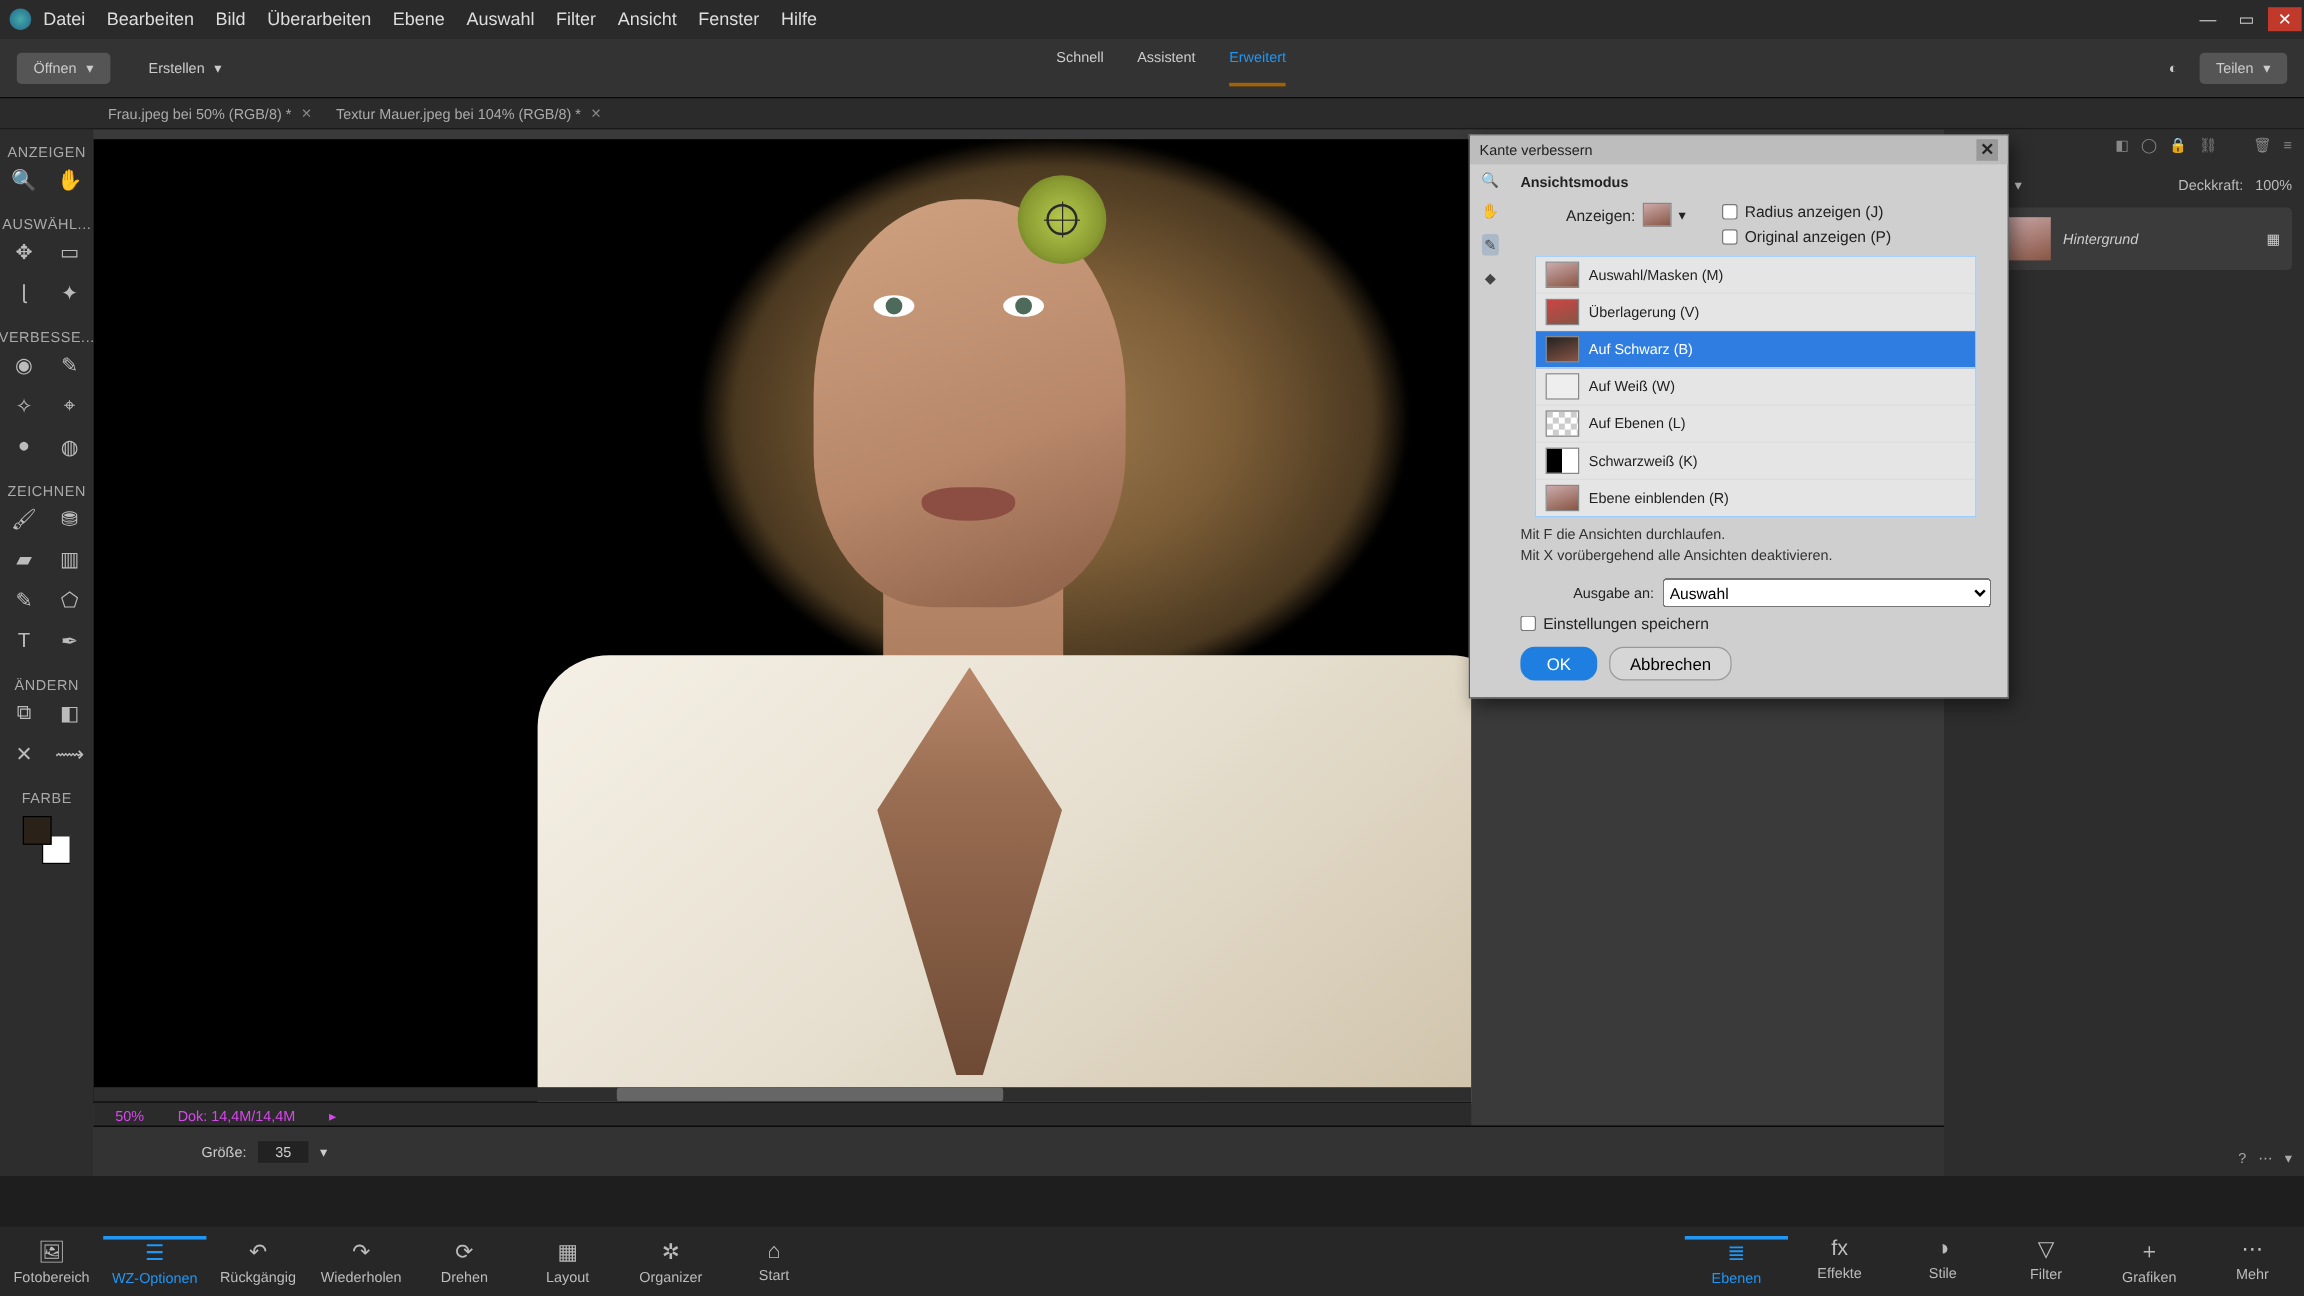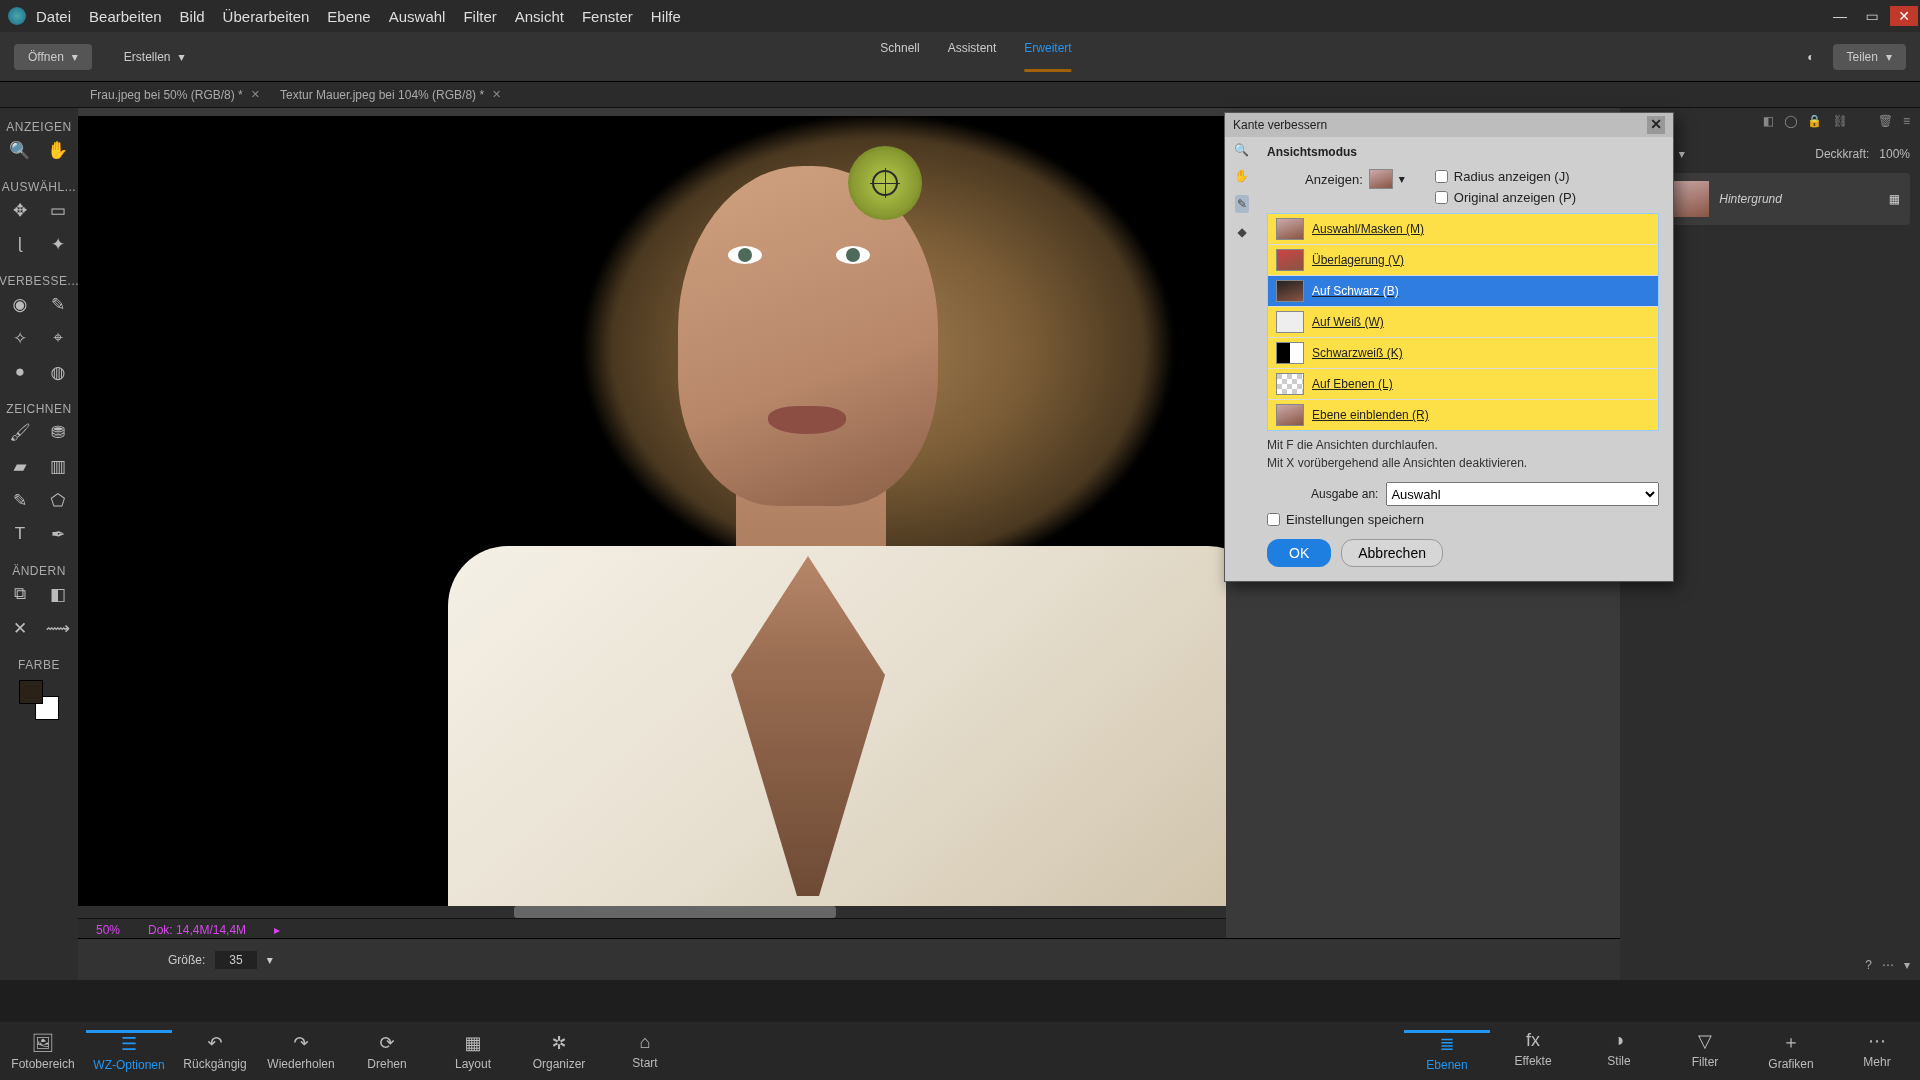--- a/index.html
+++ b/index.html
@@ -75,21 +75,21 @@
 .dialog .titlerow{ background:#bdbdbd; height:24px; display:flex; align-items:center; padding:0 8px; font-size:13px;}
 .dialog .titlerow .x{ margin-left:auto; width:18px;height:18px; background:#999; text-align:center; line-height:17px; font-weight:bold; font-size:14px;}
 .dialog-body{ display:flex;}
 .dialog-side{ width:34px; display:flex; flex-direction:column; align-items:center; padding-top:6px; gap:12px; font-size:16px; color:#444;}
 .dialog-side .sel{ background:#aab8c8; border-radius:3px; padding:2px;}
 .dialog-main{ flex:1; padding:8px 14px 12px 8px;}
 .dlg-sec{ font-weight:bold; margin-bottom:6px;}
 .fr{ display:flex; align-items:center; gap:6px; margin:4px 0 6px;}
 .fr label{ font-size:13px;}
 .fr .small{ width:24px; height:20px; background:linear-gradient(160deg,#caa,#854); border:1px solid #888;}
-.viewlist{ margin: 2px 0 6px; background:#fde047; border:1px solid #9cf;text-decoration:underline;}
+.viewlist{ margin: 2px 12px 6px; background:#e5e5e5; border:1px solid #9cf;}
 .vitem{ display:flex; align-items:center; gap:8px; padding:4px 8px; border-bottom:1px solid #ddd; font-size:14px;}
 .vitem:last-child{border-bottom:none;}
 .vitem .sw{ width:28px; height:22px; background:linear-gradient(160deg,#caa,#854); border:1px solid #888;}
 .vitem.black .sw{ background:linear-gradient(160deg,#222,#854);}
 .vitem.white .sw{ background:#eee;}
 .vitem.bw .sw{ background:linear-gradient(90deg,#000 50%,#fff 50%);}
 .vitem.sel{ background:#2f7de0; color:#fff;}
 .hint{ font-size:12.5px; color:#333; line-height:1.4; margin:6px 0 10px;}
 .outrow{ display:flex; align-items:center; gap:8px; margin:6px 0;}
 .outrow select{ flex:1; height:24px; font-size:13px;}
@@ -332,27 +332,27 @@
             <span>Überlagerung (V)</span>
           </div>
         <div class="vitem black sel">
             <div class="sw"></div>
             <span>Auf Schwarz (B)</span>
           </div>
         <div class="vitem white">
             <div class="sw"></div>
             <span>Auf Weiß (W)</span>
           </div>
-        <div class="vitem bw">
-            <div class="sw"></div>
-            <span>Schwarzweiß (K)</span>
-          </div>
         <div class="vitem">
             <div class="sw" style="background:repeating-conic-gradient(#ccc 0 25%,#fff 0 50%) 0/10px 10px"></div>
             <span>Auf Ebenen (L)</span>
+          </div>
+        <div class="vitem bw">
+            <div class="sw"></div>
+            <span>Schwarzweiß (K)</span>
           </div>
         <div class="vitem">
             <div class="sw"></div>
             <span>Ebene einblenden (R)</span>
           </div>
       </div>
       <div class="hint">
         <span>Mit F die Ansichten durchlaufen.</span><br>
         <span>Mit X vorübergehend alle Ansichten deaktivieren.</span>
       </div>

